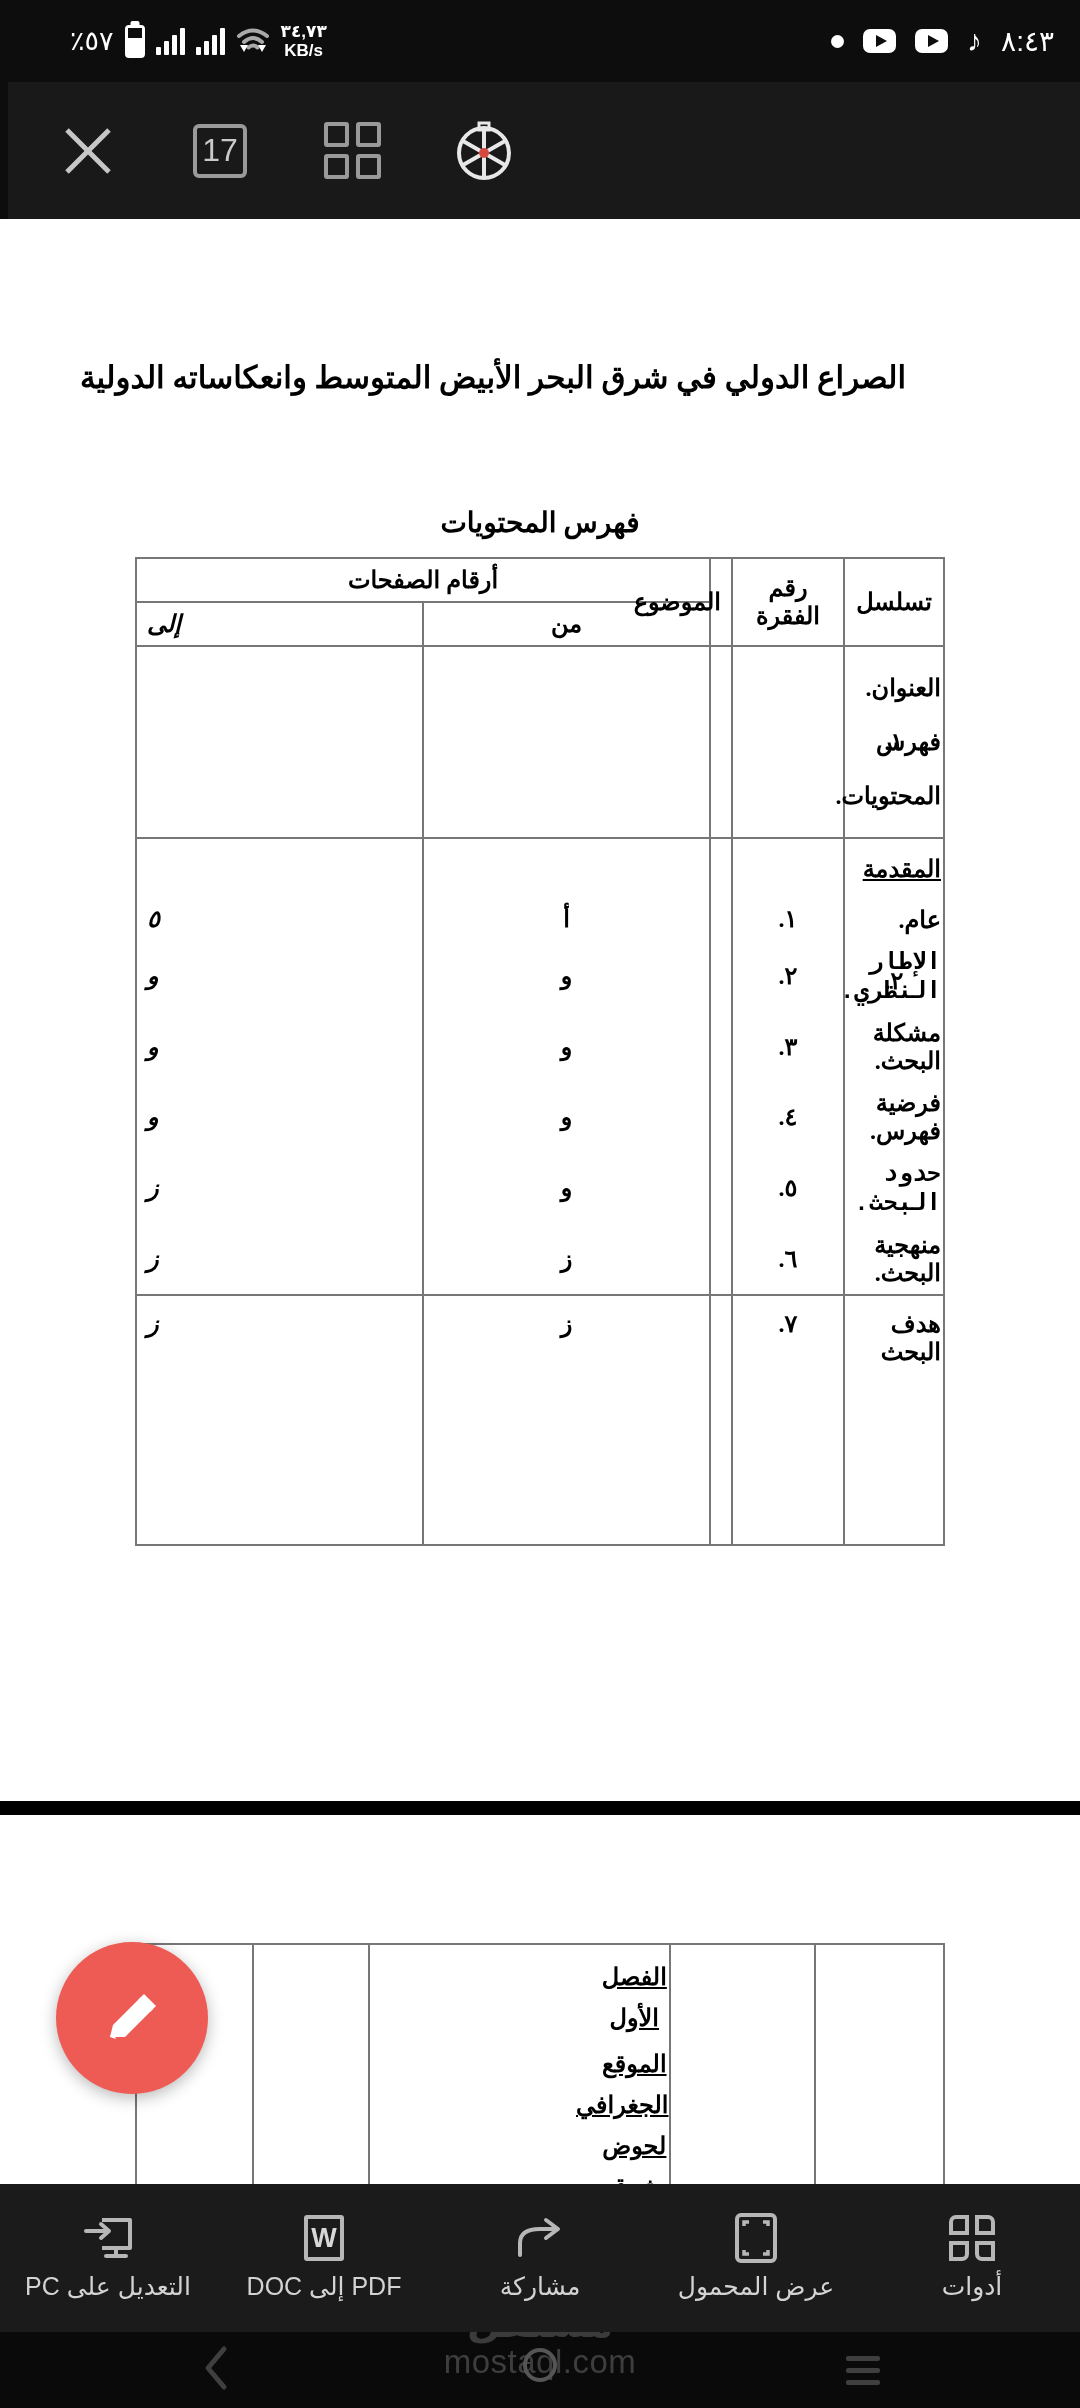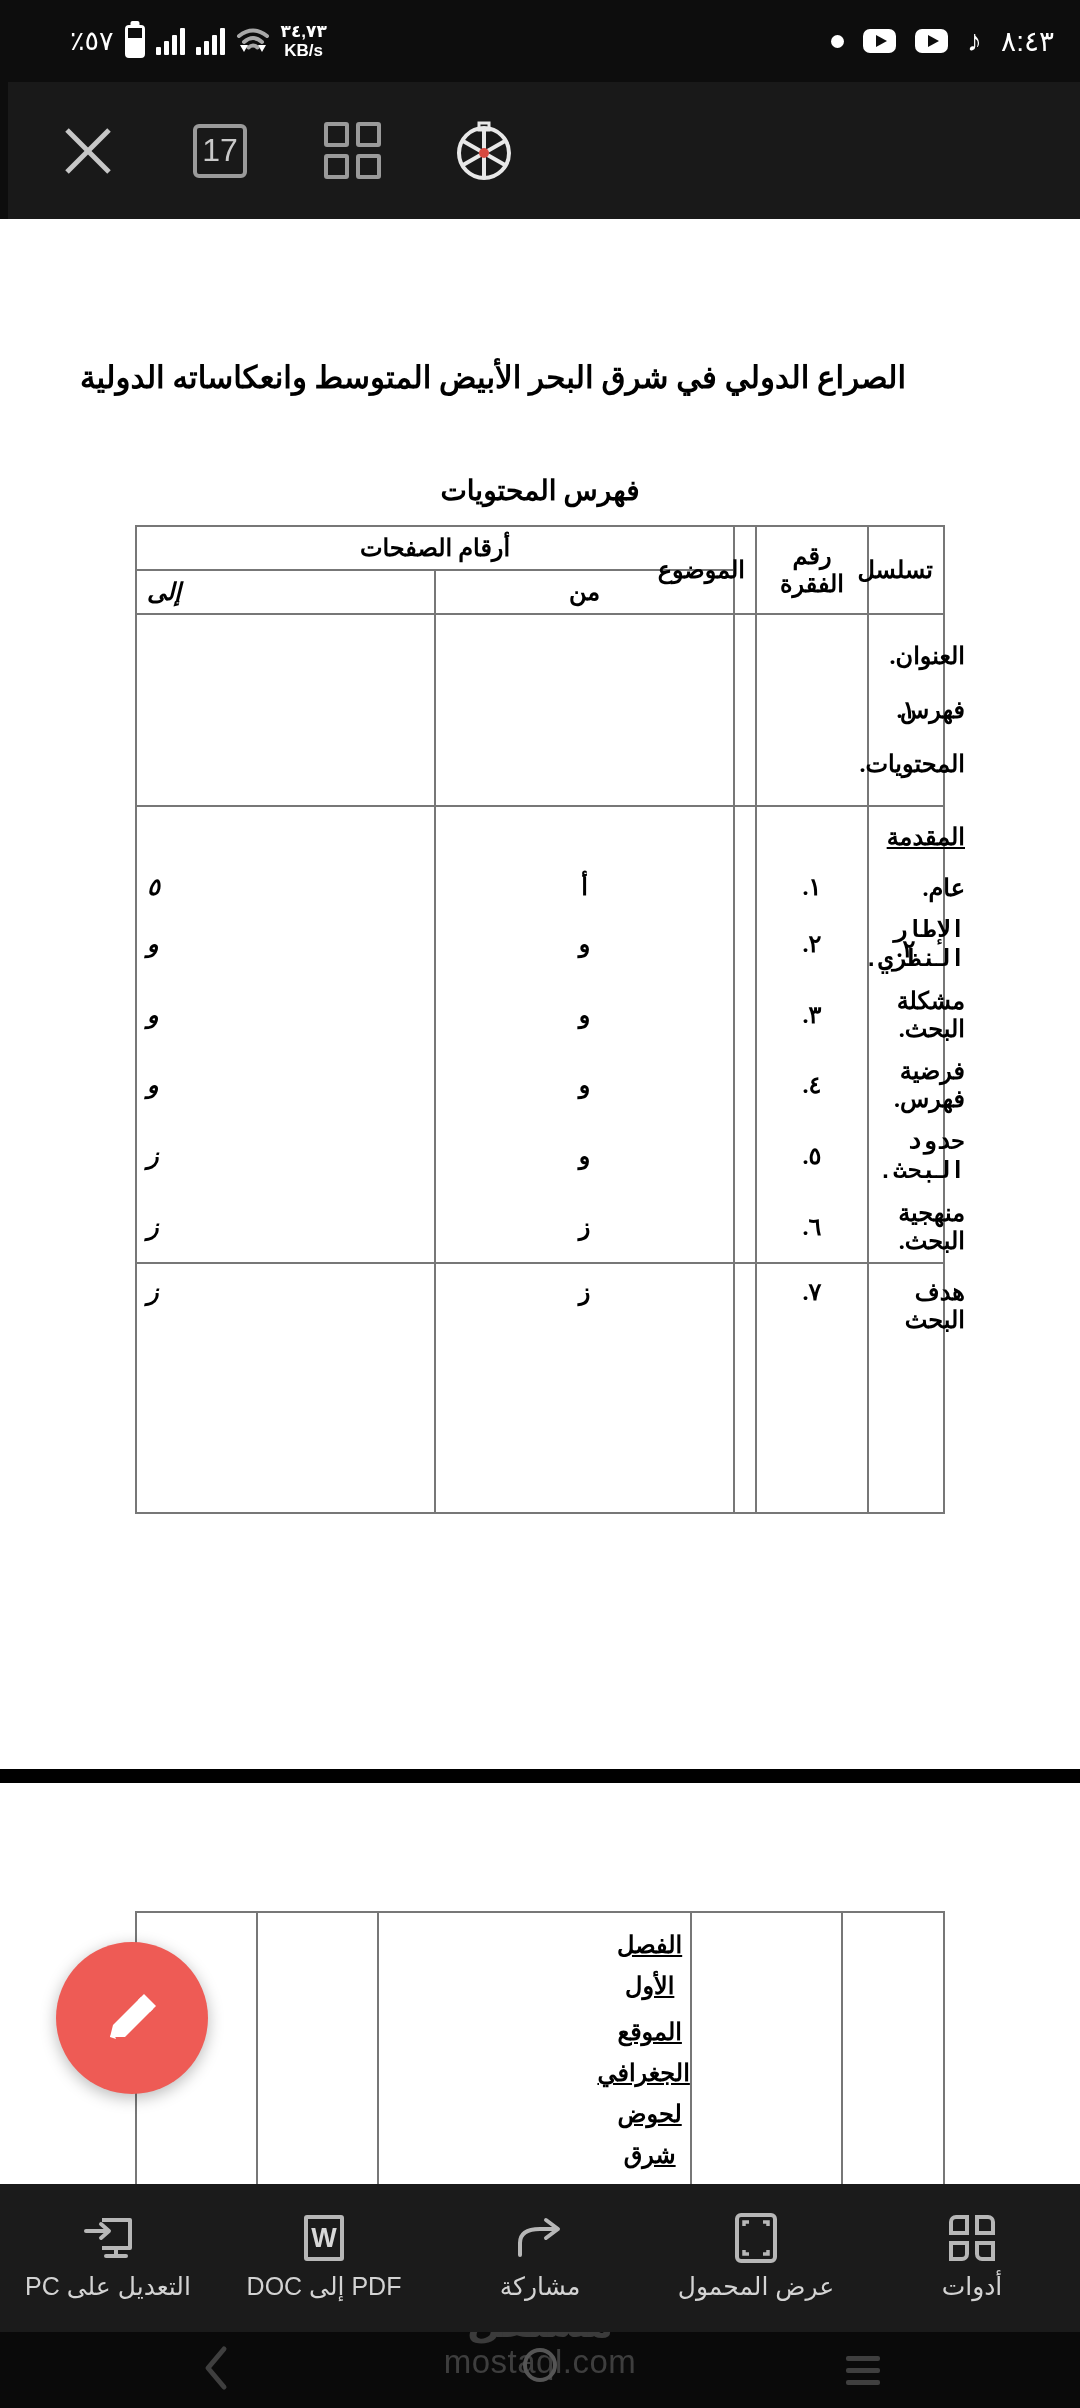--- a/index.html
+++ b/index.html
@@ -73,32 +73,32 @@
     background: #fff; overflow: hidden;
   }
   .page { background: #fff; width: 1080px; position: relative; }
   .doc-title {
     text-align: left; font-family: "Liberation Serif", "DejaVu Serif", serif;
     font-weight: bold; font-size: 31px; color: #000;
     padding: 135px 80px 0 80px; line-height: 1.55; direction: rtl;
   }
   .toc-title {
     text-align: center; font-family: "Liberation Serif", "DejaVu Serif", serif;
-    font-weight: bold; font-size: 28px; color: #000; margin-top: 72px; direction: rtl;
+    font-weight: bold; font-size: 28px; color: #000; margin-top: 104px; direction: rtl;
   }
   table.toc {
     border-collapse: collapse; margin: 18px auto 0 auto; width: 810px;
     direction: rtl; font-family: "Liberation Serif", "DejaVu Serif", serif;
     table-layout: fixed;
   }
   table.toc td, table.toc th {
     border: 2px solid #777; color: #000; font-weight: bold; font-size: 24px;
     padding: 7px 10px; vertical-align: middle;
   }
-  .c-seq { width: 76px; text-align: center; }
+  .c-seq { width: 100px; text-align: center; }
   .c-par { width: 112px; text-align: center; }
   .c-sub { width: 0; text-align: left; padding-left: 16px; }
   .c-from { width: 90px; text-align: center; }
   .c-to { width: 90px; text-align: left; font-style: italic; }
   .th-pages { text-align: center; }
   .cell-head { font-size: 25px; text-align: center; }
   .sect-head { text-align: center; text-decoration: underline; padding-bottom: 16px; line-height: 1.7; }
   .tall-empty { height: 250px; }
 
   

